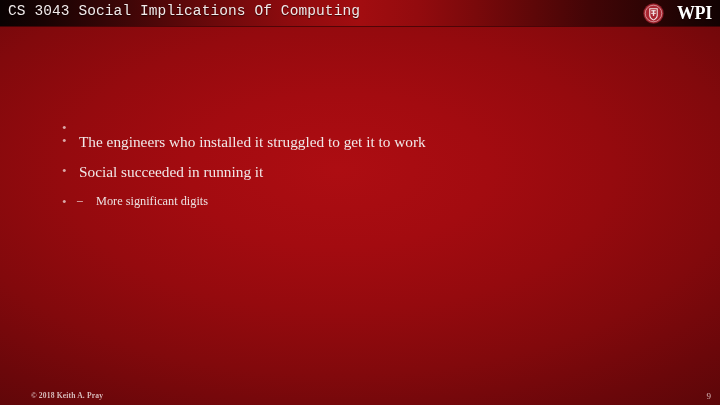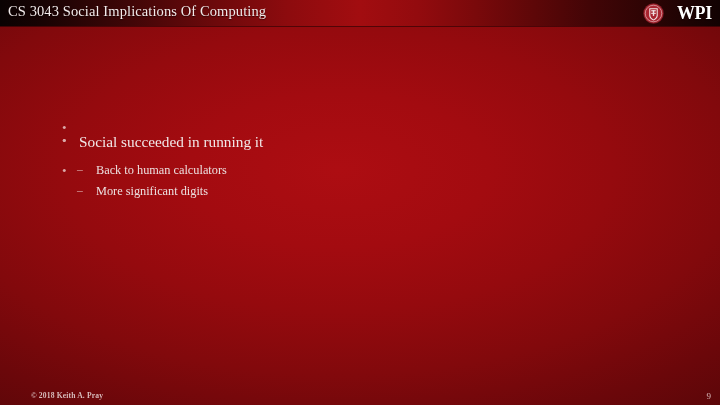--- a/index.html
+++ b/index.html
@@ -50,20 +50,21 @@
   }
   #header-title {
     position: absolute;
     left: 8px;
     top: 3px;
     font-size: 14.5px;
     color: #f2eaea;
     letter-spacing: 0.1px;
     white-space: nowrap;
     text-shadow: 0 1px 1px rgba(0,0,0,0.6);
+    font-family: Liberation Mono, monospace;
   }
 
   
   #wpi-logo {
     position: absolute;
     right: 8px;
     top: 2px;
     height: 22px;
     display: flex;
     align-items: center;
@@ -182,35 +183,35 @@
 
 
   <div id="body">
 
     <div class="bullet-l1">
       <span class="marker">•</span>
     </div>
 
     <div class="bullet-l1">
       <span class="marker">•</span>
+      <span>The engineers who installed it struggled to get it to work</span>
     </div>
 
     <div class="bullet-l1">
       <span class="marker">•</span>
       <span>Social succeeded in running it</span>
     </div>
 
     <div class="bullet-l1">
       <span class="marker">•</span>
     </div>
 
     <div id="sublist">
       <div class="bullet-l2">
         <span class="marker">–</span>
-        <span>Back to human calculators</span>
       </div>
       <div class="bullet-l2">
         <span class="marker">–</span>
         <span>More significant digits</span>
       </div>
     </div>
 
   </div>
 
   <div id="footer-copyright">© 2018 Keith A. Pray</div>

